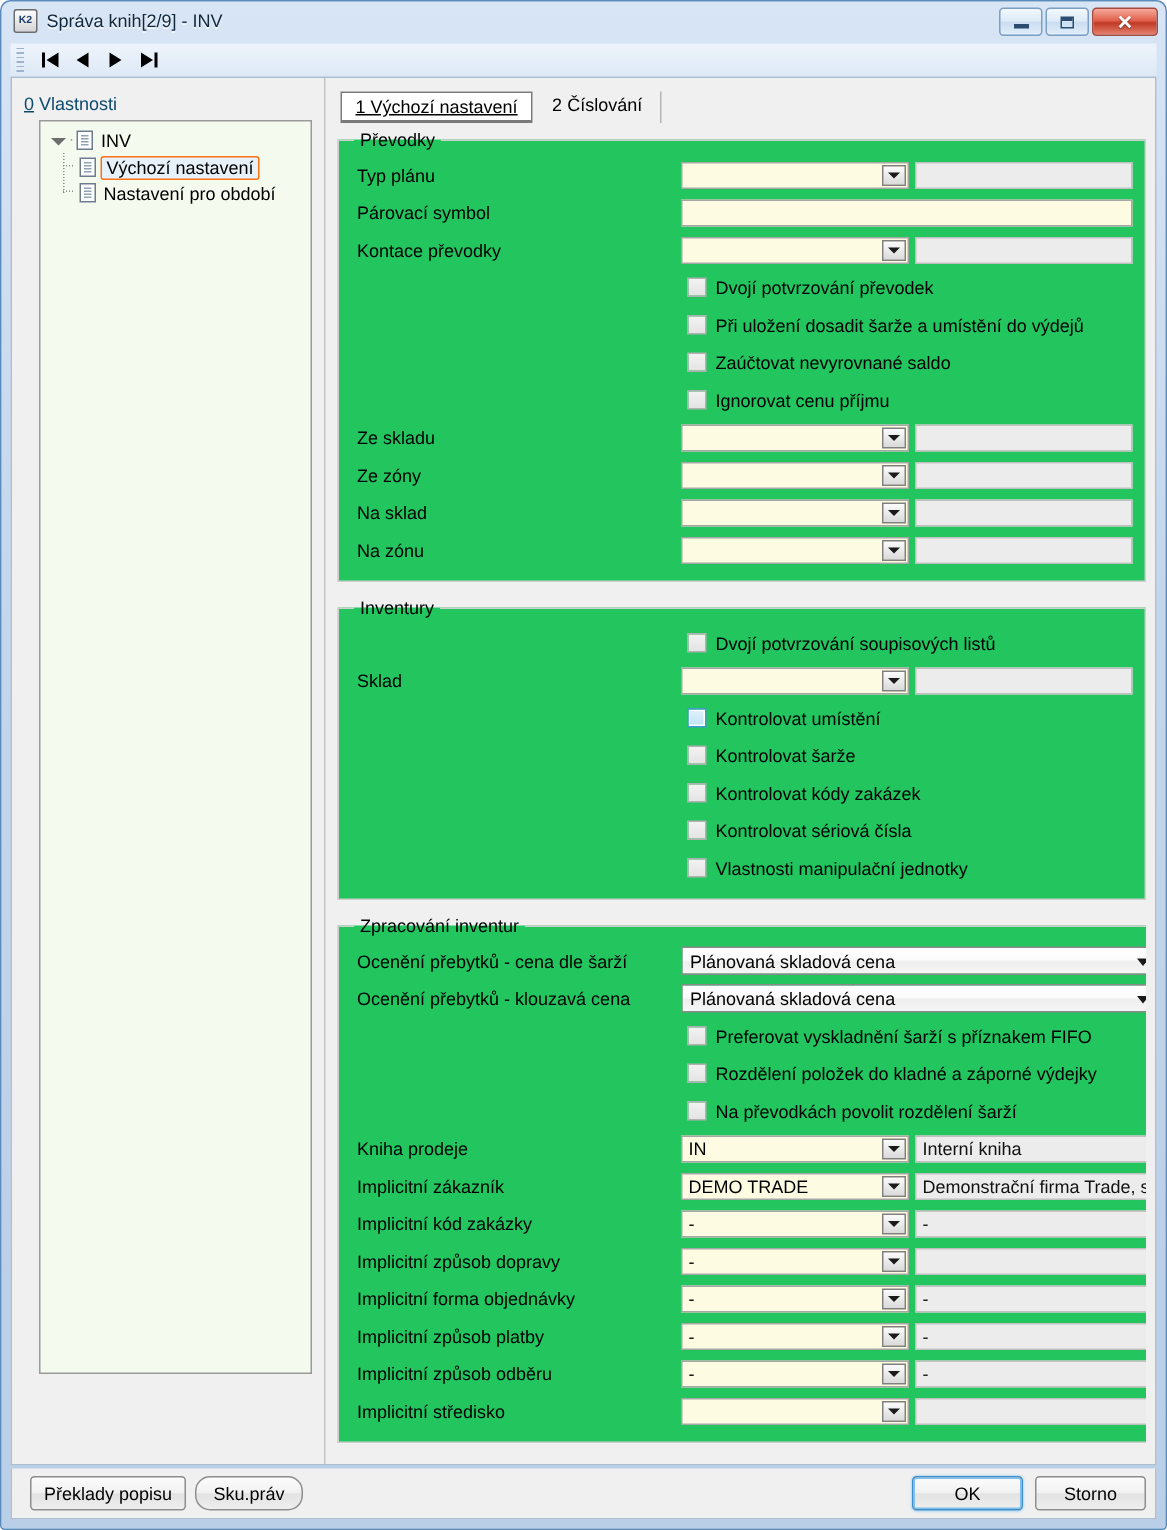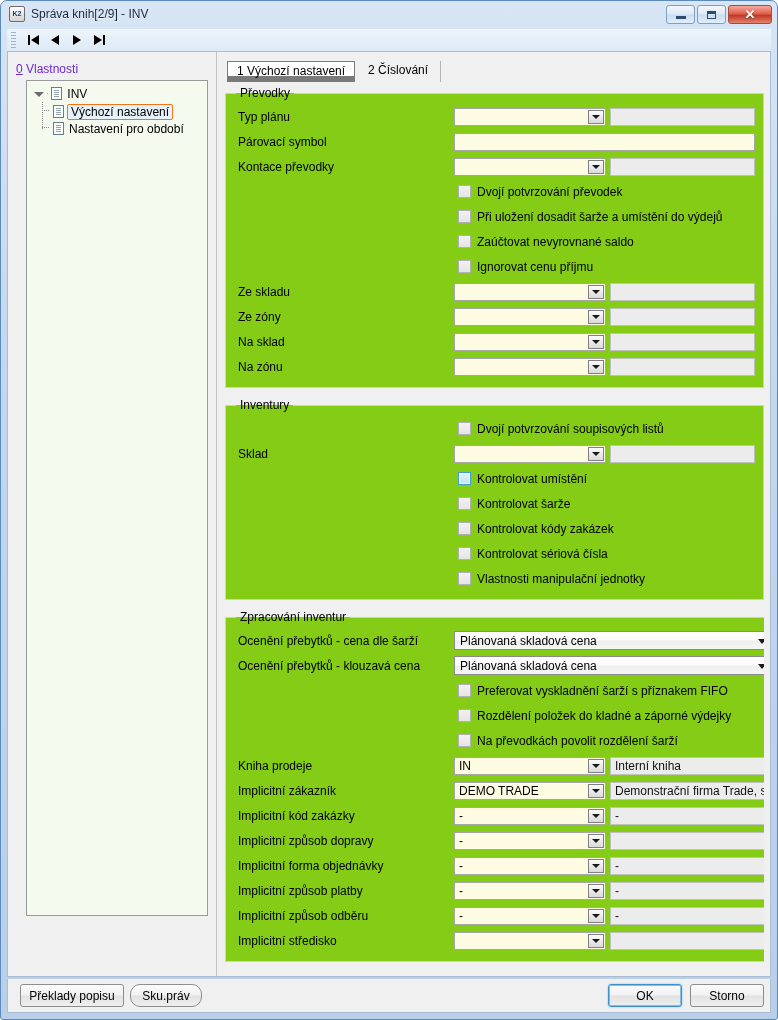--- a/index.html
+++ b/index.html
@@ -94,21 +94,21 @@
     border: 1px solid #a9bdd3;
   }
 
   
   #left-pane {
     position: absolute; left: 0; top: 0; width: 208px; bottom: 0;
     background: #f0f0f0;
   }
   #tree-label {
     position: absolute; left: 8px; top: 10px;
-    font-size: 12px; color: #6d28d9;
+    font-size: 12px; color: #0c4a6e;
   }
   #tree-label .acc { text-decoration: underline; }
   #treebox {
     position: absolute; left: 18px; top: 28px; right: 8px; bottom: 60px;
     background: #f4fbee;
     border: 1px solid #9a9a9a;
     overflow: hidden;
   }
   .tree-node { display:flex; align-items:center; height: 17px; padding-left: 4px; position: relative; }
   .tree-node.root { padding-left: 6px; }
@@ -163,37 +163,38 @@
   }
   .tab {
     height: 21px; line-height: 19px; padding: 0 9px;
     font-size: 12px; color: #000;
     border: 1px solid #8c8c8c;
     background: linear-gradient(180deg,#fdfdfd,#efefef);
     margin-right: 4px; cursor: default; white-space: nowrap;
   }
   .tab.active {
     background: #fff;
-    border-bottom: 6px solid #4d7c0f;
+    border-bottom: 2px solid #4d7c0f;
     box-shadow: inset 0 0 0 1px #ffffff;
     border-color:#7a7a7a;
+    text-decoration:underline;
   }
   .tab.plain { border: none; background: transparent; border-right: 1px solid #b4b4b4; padding-right: 12px; }
 
   
   #form-scroll {
     position: absolute; left: 8px; top: 34px; right: 6px; bottom: 6px;
     overflow: hidden;
   }
 
   fieldset.group {
     border: 1px solid #cfcfcf;
     margin: 0 0 10px 0;
     padding: 4px 8px 8px 8px;
-    background: #84cc16;
+    background: #22c55e;
   }
   fieldset.group > legend {
     font-size: 12px; color: #000; padding: 0 4px; margin-left: 2px;
   }
 
   .row { display: flex; align-items: center; height: 25px; }
   .row .lbl {
     width: 220px; flex: none; font-size: 12px; color: #000; padding-left: 4px;
   }
   .ctrls { display: flex; align-items: center; gap: 4px; flex: 1; }

